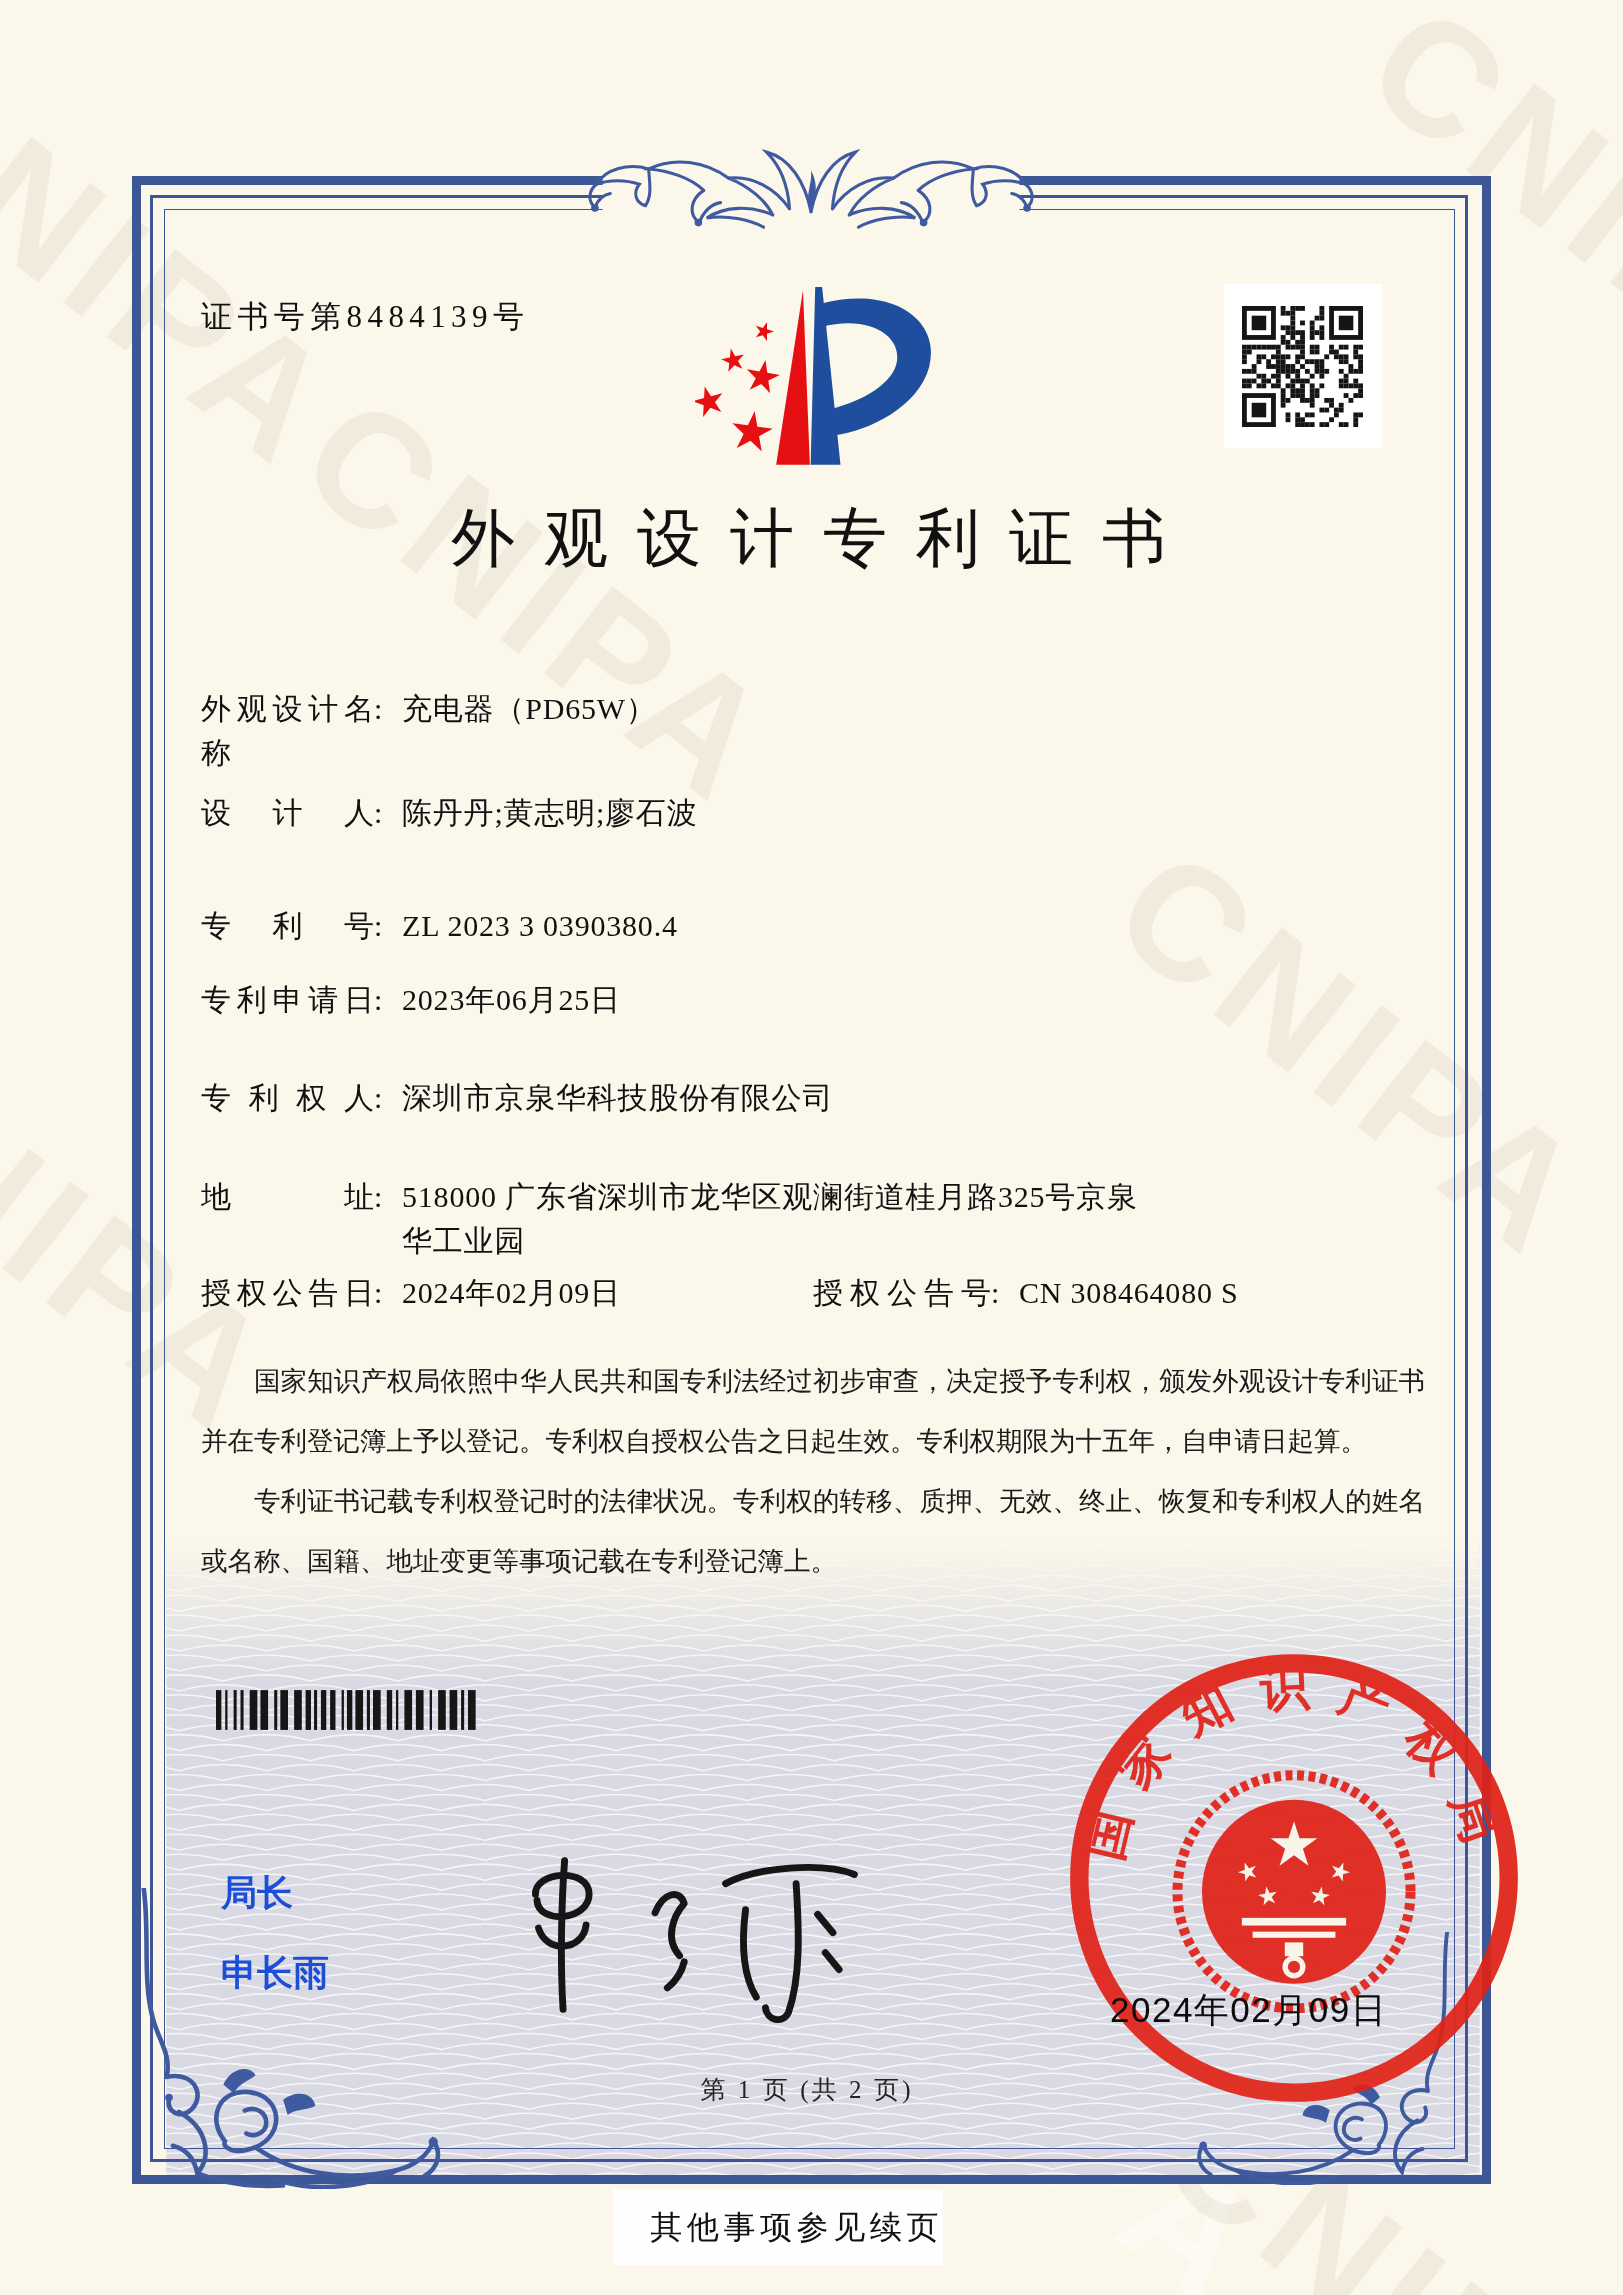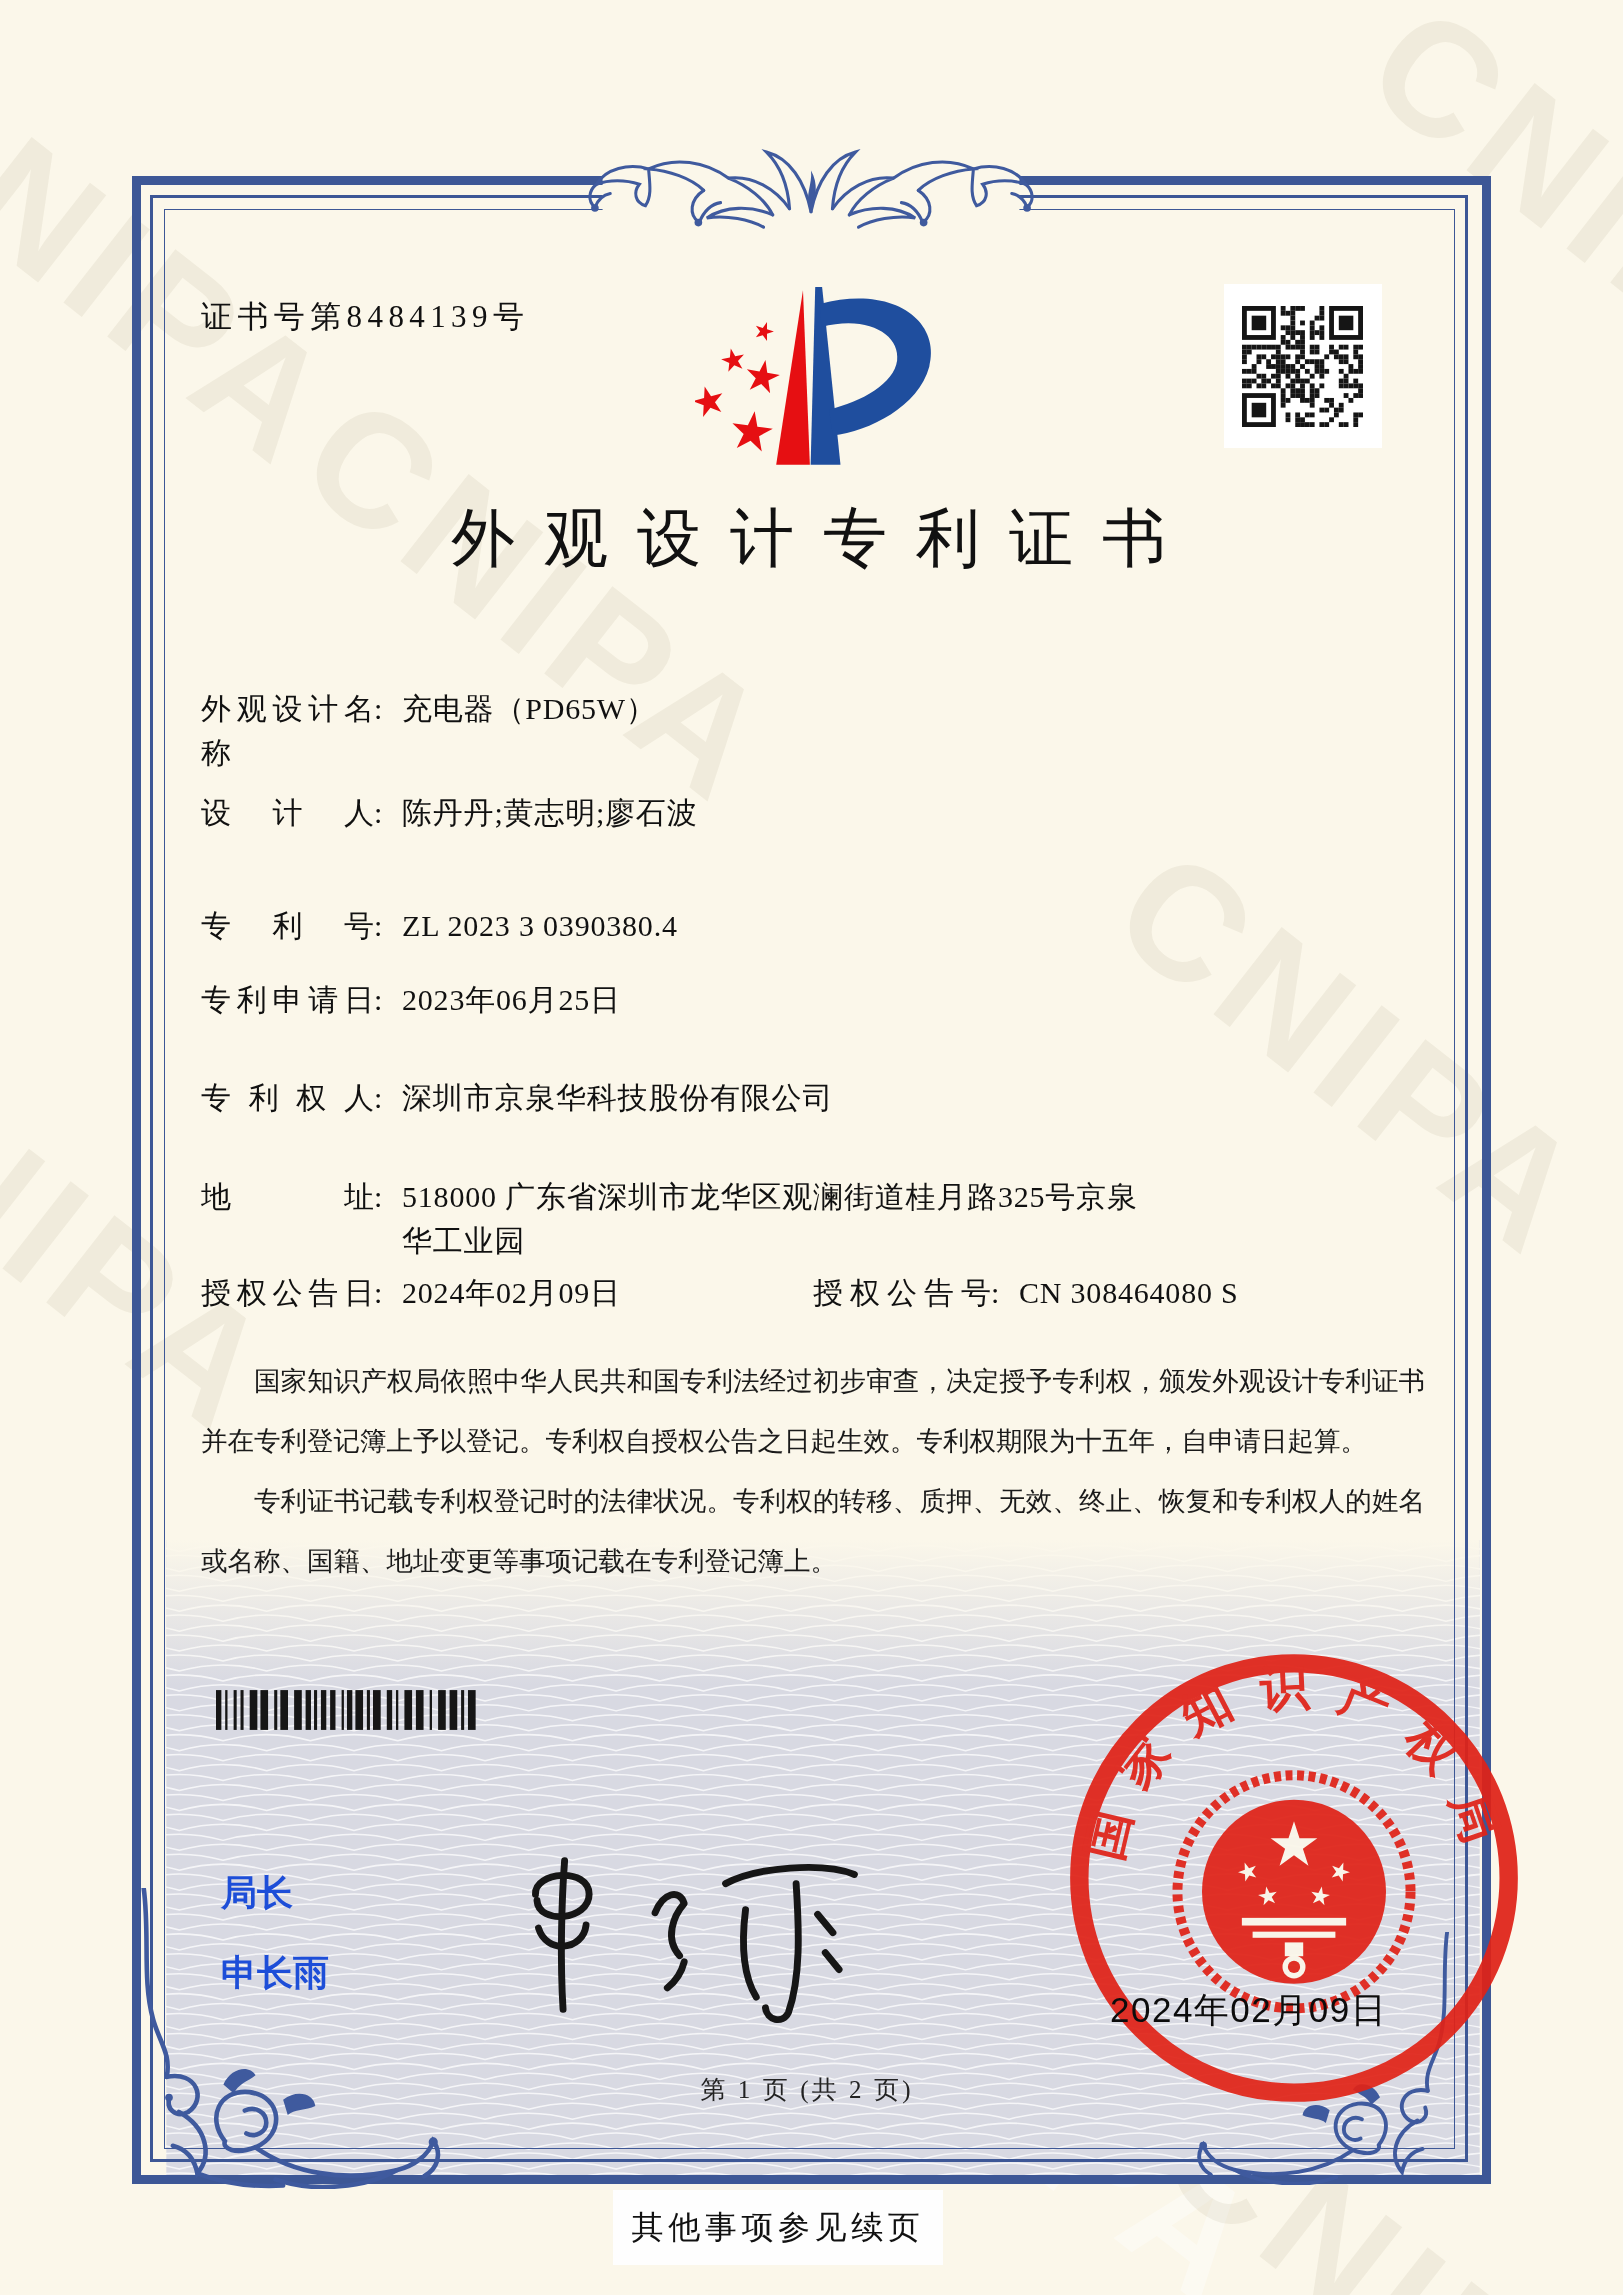--- a/index.html
+++ b/index.html
@@ -67,21 +67,21 @@
   #seal-date{
     position:absolute;left:1110px;top:1987px;z-index:10;
     font-family:"Liberation Sans","DejaVu Sans",sans-serif;font-size:35px;letter-spacing:1.5px;color:#0c0c0c;
   }
   #page-info{
     position:absolute;left:132px;width:1350px;top:2073px;text-align:center;
     font-size:25px;letter-spacing:3.1px;z-index:10;color:#222;
   }
   #footer-box{
     position:absolute;left:613px;top:2190px;width:330px;height:75px;background:#fefefe;
-    z-index:4;display:flex;align-items:center;justify-content:center;
+    z-index:4;display:flex;align-items:center;justify-content:flex-end;
   }
   #footer-note{font-size:32px;letter-spacing:4.6px;color:#111;}
   
   .deco{position:absolute;z-index:6;pointer-events:none;}
   #deco-top{left:575px;top:135px;}
   #deco-bl{left:133px;top:1888px;}
   #deco-br{left:1129px;top:1932px;transform:scaleX(-1);transform-origin:176px 0;}
 </style>
 </head>
 <body>

